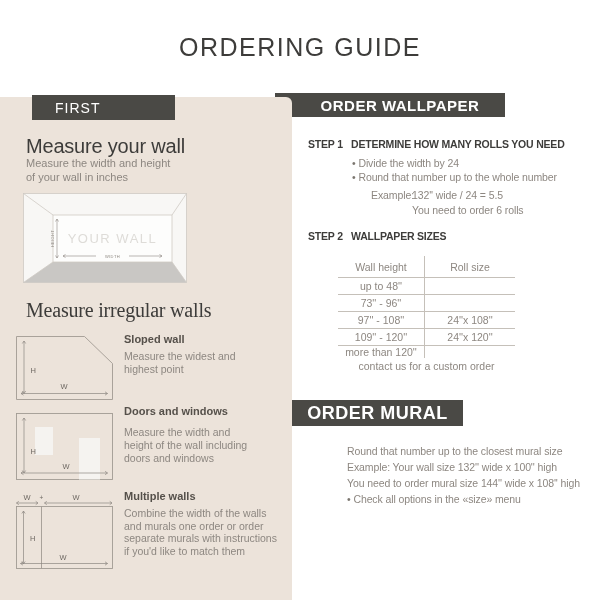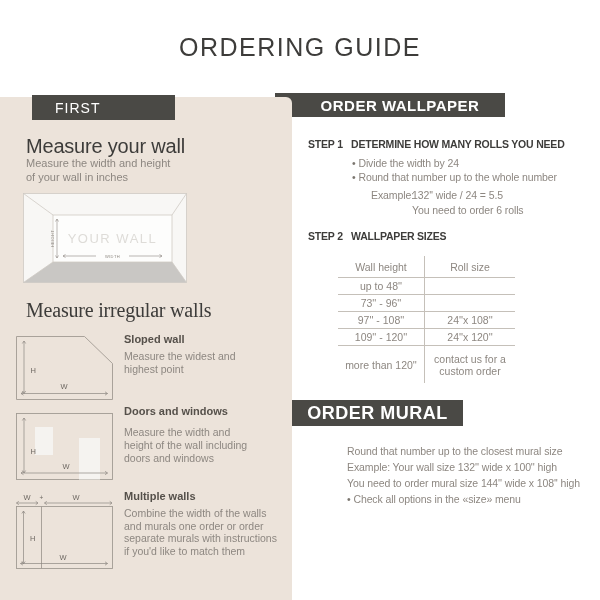--- a/index.html
+++ b/index.html
@@ -55,21 +55,21 @@
 
   
   .size-table { left:338px; top:256px; width:177px; z-index:4; }
   .t-row { display:flex; align-items:center; border-bottom:1px solid #c5c0b9; }
   .t-row.last { border-bottom:none; }
   .t-c1 { width:87px; text-align:center; border-right:1px solid #c5c0b9;
           align-self:stretch; display:flex; align-items:center; justify-content:center; }
   .t-c2 { flex:1; text-align:center; line-height:12px; padding:2px 6px; }
   .t-head { height:22px; }
   .t-body-row { height:17px; }
-  .t-tall { height:37px; }
+  .t-tall { height:37px;flex-direction:column; }
   .t-txt { font-size:10.5px; color:#8d8781; }
 
   svg text { font-family:"Liberation Sans", sans-serif; }
 </style>
 </head>
 <body>
 
 <div class="page">
 
   <div class="abs page-title">ORDERING GUIDE</div>

